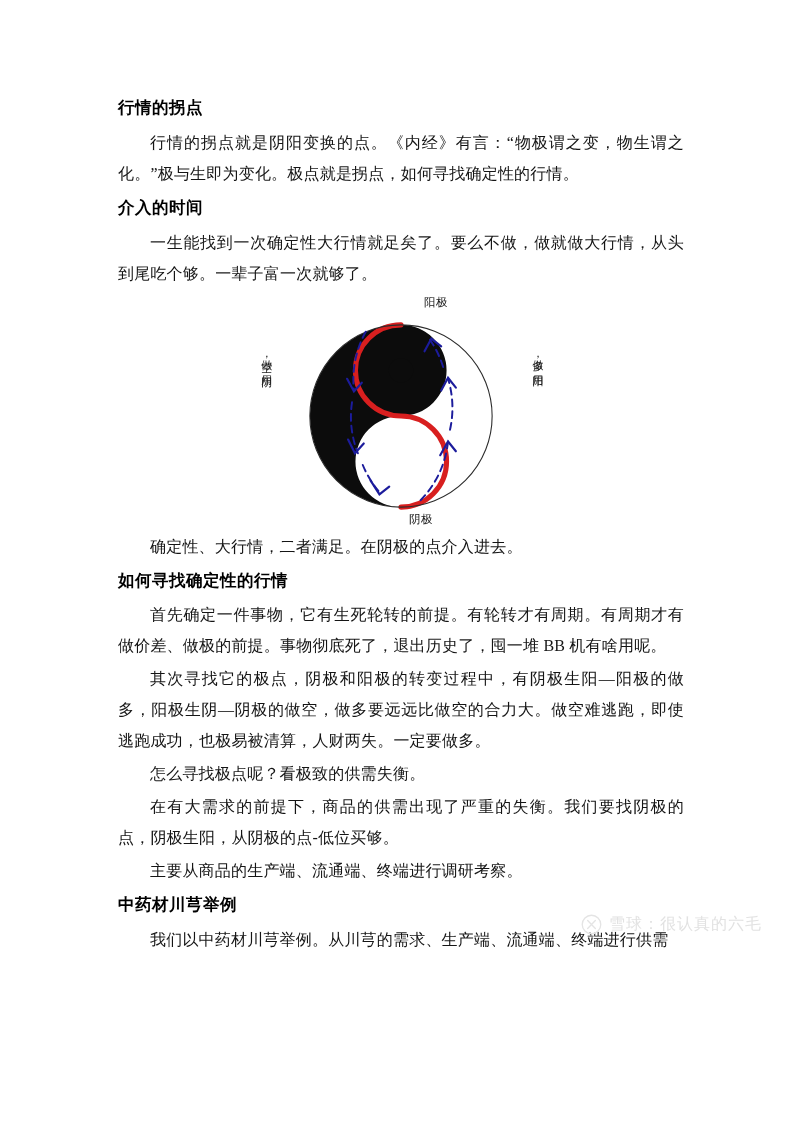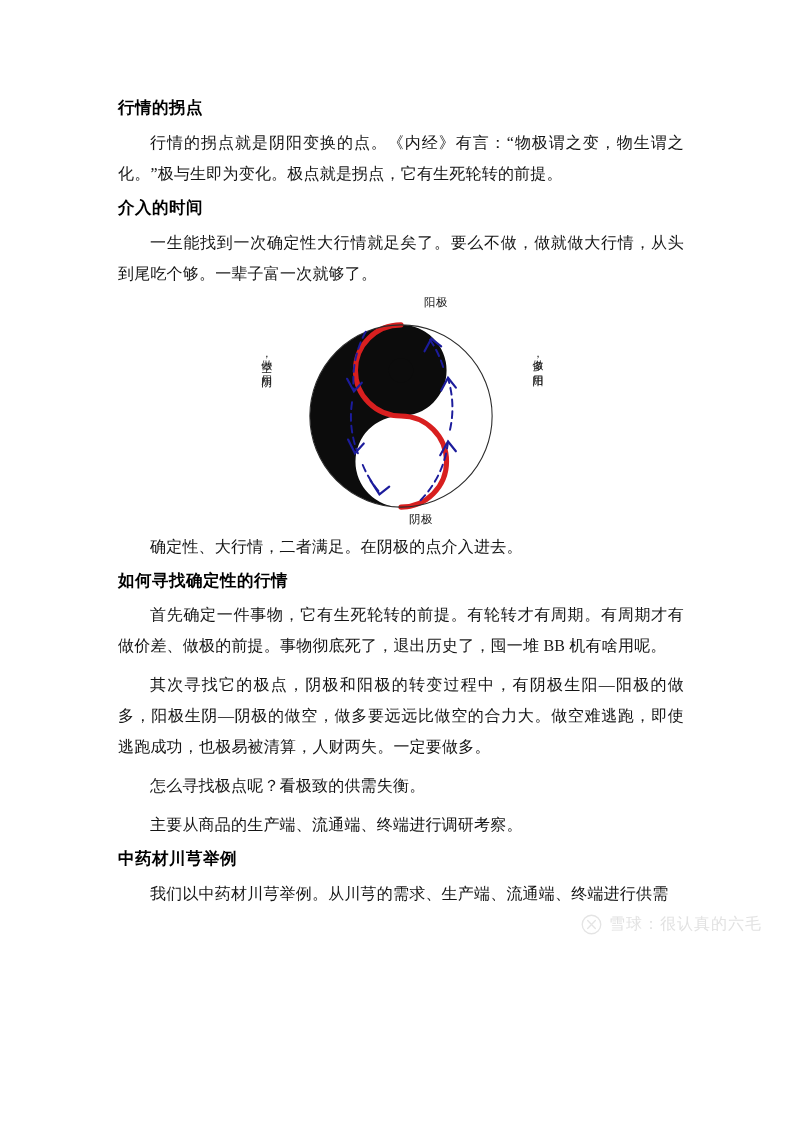--- a/index.html
+++ b/index.html
@@ -55,21 +55,21 @@
     margin: 0;
     padding: 0;
     text-indent: 2em;
     text-align: justify;
     text-justify: inter-ideograph;
     color: #151515;
     letter-spacing: 0.2px;
   }
 
   p.body-text + p.body-text {
-    margin-top: 8px;
+    margin-top: 2px;
   }
 
   .block-gap { height: 7px; }
 
   
   .figure {
     position: relative;
     width: 566px;
     height: 232px;
     margin: 6px 0 4px 0;
@@ -155,21 +155,21 @@
   }
 </style>
 </head>
 <body>
 
 <div class="page">
 
   <div class="content">
 
     <h2 class="section-heading">行情的拐点</h2>
-    <p class="body-text">行情的拐点就是阴阳变换的点。《内经》有言：“物极谓之变，物生谓之化。”极与生即为变化。极点就是拐点，它有生死轮转的前提。</p>
+    <p class="body-text">行情的拐点就是阴阳变换的点。《内经》有言：“物极谓之变，物生谓之化。”极与生即为变化。极点就是拐点，如何寻找确定性的行情。</p>
 
     <div class="block-gap"></div>
 
     <h2 class="section-heading">介入的时间</h2>
     <p class="body-text">一生能找到一次确定性大行情就足矣了。要么不做，做就做大行情，从头到尾吃个够。一辈子富一次就够了。</p>
 
     <div class="figure">
       <div class="figure-inner">
 
         <div class="fig-label top">阳极</div>
@@ -234,20 +234,21 @@
     </div>
 
     <p class="body-text">确定性、大行情，二者满足。在阴极的点介入进去。</p>
 
     <div class="block-gap"></div>
 
     <h2 class="section-heading">如何寻找确定性的行情</h2>
     <p class="body-text">首先确定一件事物，它有生死轮转的前提。有轮转才有周期。有周期才有做价差、做极的前提。事物彻底死了，退出历史了，囤一堆 BB 机有啥用呢。</p>
     <p class="body-text">其次寻找它的极点，阴极和阳极的转变过程中，有阴极生阳—阳极的做多，阳极生阴—阴极的做空，做多要远远比做空的合力大。做空难逃跑，即使逃跑成功，也极易被清算，人财两失。一定要做多。</p>
     <p class="body-text">怎么寻找极点呢？看极致的供需失衡。</p>
+    <p class="body-text">在有大需求的前提下，商品的供需出现了严重的失衡。我们要找阴极的点，阴极生阳，从阴极的点-低位买够。</p>
     <p class="body-text">主要从商品的生产端、流通端、终端进行调研考察。</p>
 
     <div class="block-gap"></div>
 
     <h2 class="section-heading spaced">中药材川芎举例</h2>
     <p class="body-text">我们以中药材川芎举例。从川芎的需求、生产端、流通端、终端进行供需</p>
 
   </div>
 
   <div class="watermark">

